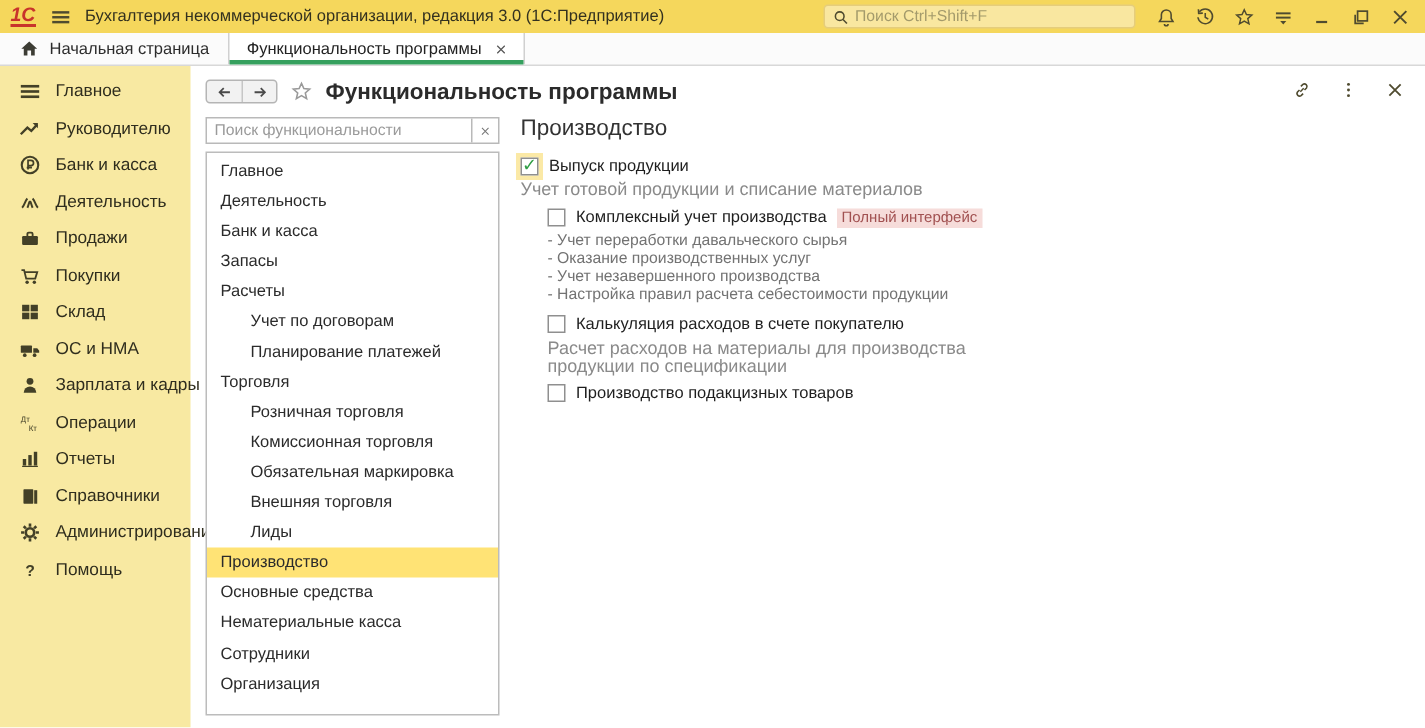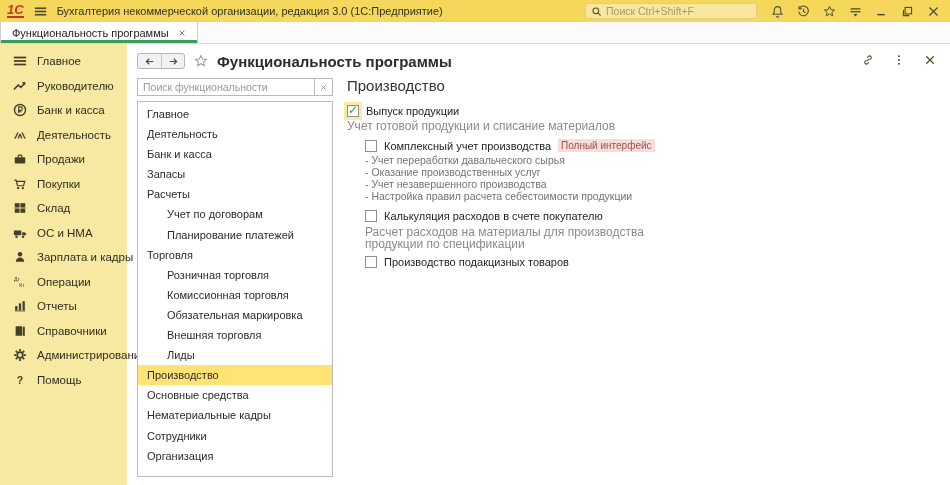--- a/index.html
+++ b/index.html
@@ -11,21 +11,21 @@
   html,body{width:950px;height:485px;overflow:hidden}
   body{font-family:"Liberation Sans","DejaVu Sans",sans-serif;font-size:11px;color:#222;background:#fff}
   .app{position:relative;width:950px;height:485px;display:flex;flex-direction:column}
 
   
   .topbar{height:22px;background:var(--topbar-bg);display:flex;align-items:center;padding:0 8px 0 7px;flex:none}
   .logo{color:var(--logo-red);font-weight:bold;font-style:italic;font-size:13px;line-height:12px;border-bottom:2px solid var(--logo-red);padding-bottom:0;margin-right:10px}
   .icnbtn{display:inline-flex;align-items:center;justify-content:center;color:#4f4b2f;cursor:default}
   .icnbtn svg{width:13px;height:13px}
   .topbar-title{margin-left:10px;color:#33311f;font-size:11px;white-space:nowrap}
-  .topbar-search{margin-left:auto;width:172px;height:16px;background:#f9e7a0;border:1px solid #e5cd7c;border-radius:3px;display:flex;align-items:center;padding:0 5px;gap:4px;color:#8d8354}
+  .topbar-search{margin-left:auto;width:208px;height:16px;background:#f9e7a0;border:1px solid #e5cd7c;border-radius:3px;display:flex;align-items:center;padding:0 5px;gap:4px;color:#8d8354}
   .topbar-search svg{width:11px;height:11px}
   .topbar-search .ph{color:#a39a6b;font-size:10.5px;white-space:nowrap;overflow:hidden}
   .topbar-icons{display:flex;align-items:center;gap:13px;margin-left:14px;margin-right:2px}
 
   
   .tabbar{height:22px;background:#fbfbfb;border-bottom:1px solid #d8d8d8;display:flex;align-items:stretch;flex:none}
   .home{display:flex;align-items:center;gap:7px;padding:0 13px;color:#2c2c2c}
   .home svg{width:13px;height:13px;color:#3c3c34}
   .tab{position:relative;display:flex;align-items:center;gap:9px;padding:0 11px;background:#fff;border-left:1px solid #d0d0d0;border-right:1px solid #d0d0d0}
   .tab::after{content:"";position:absolute;left:0;right:0;bottom:0;height:3px;background:var(--tab-underline)}
@@ -59,21 +59,21 @@
   .search-clear{width:18px;border-left:1px solid #b9b9b9;display:flex;align-items:center;justify-content:center;color:#777}
   .search-clear svg{width:7px;height:7px}
   .nav-list{flex:1;border:1px solid #bcbcbc;margin-top:5px;background:#fff;padding-top:2px;overflow:hidden}
   .nav-item{height:20.1px;line-height:20px;padding-left:9px;color:#2b2b2b;white-space:nowrap;cursor:default}
   .nav-item.indent{padding-left:29px}
   .nav-item.selected{background:var(--selection-bg)}
 
   .right-col{flex:1;padding-left:14px;min-width:0}
   .panel-title{font-size:15px;color:#333;height:18px;line-height:16px}
   .panel-body{margin-top:9px}
-  .cb-row{display:flex;align-items:center;gap:7px;margin:3px 0 2px}
+  .cb-row{display:flex;align-items:flex-start;gap:7px;margin:3px 0 2px}
   .checkbox{width:12px;height:12px;border:1px solid #8f8f8f;background:#fff;position:relative;flex:none;cursor:default}
   .checkbox.checked::after{content:"✓";position:absolute;left:0;top:-3px;color:var(--check-green);font-weight:bold;font-size:12px}
   .checkbox.focused{box-shadow:0 0 0 3px #fbe9a6}
   .cb-label{color:#1e1e1e;font-size:11px;white-space:nowrap}
   .hint{color:#8a8a8a;font-size:12px;margin:2px 0 5px}
   .indent-block{margin-left:18px;margin-top:6px}
   .details{margin:3px 0 7px}
   .detail-line{color:#737373;font-size:10.5px;line-height:11.9px;white-space:nowrap}
   .badge{background:var(--badge-bg);color:var(--badge-text);font-size:10px;padding:0 3px;line-height:13px;white-space:nowrap}
   .hint.wrap{max-width:302px;line-height:12.5px;margin-top:4px}
@@ -145,20 +145,28 @@
         </span>
       <span class="icnbtn">
           <svg viewBox="0 0 16 16">
             <path d="M3 3 L13 13 M13 3 L3 13" stroke="currentColor" stroke-width="1.6" fill="none"></path>
           </svg>
         </span>
     </span>
   </div>
 
   <div class="tabbar">
+    <span class="home">
+      <span class="icnbtn">
+          <svg viewBox="0 0 16 16">
+            <path d="M8 2 L14.5 8 H12.5 V13.5 H9.5 V9.5 H6.5 V13.5 H3.5 V8 H1.5 Z" fill="currentColor"></path>
+          </svg>
+        </span>
+      <span>Начальная страница</span>
+    </span>
     <span class="tab">
       <span>Функциональность программы</span>
       <span class="icnbtn tab-close">
           <svg viewBox="0 0 16 16">
             <path d="M3 3 L13 13 M13 3 L3 13" stroke="currentColor" stroke-width="1.6" fill="none"></path>
           </svg>
         </span>
     </span>
   </div>
 
@@ -410,21 +418,21 @@
               <div class="nav-item indent">Обязательная маркировка</div>
 
               <div class="nav-item indent">Внешняя торговля</div>
 
               <div class="nav-item indent">Лиды</div>
 
               <div class="nav-item selected">Производство</div>
 
               <div class="nav-item">Основные средства</div>
 
-              <div class="nav-item">Нематериальные кадры</div>
+              <div class="nav-item">Нематериальные касса</div>
 
               <div class="nav-item">Сотрудники</div>
 
               <div class="nav-item">Организация</div>
             </div>
         </div>
 
         <div class="right-col">
           <div class="panel-title">Производство</div>
           <div class="panel-body">

